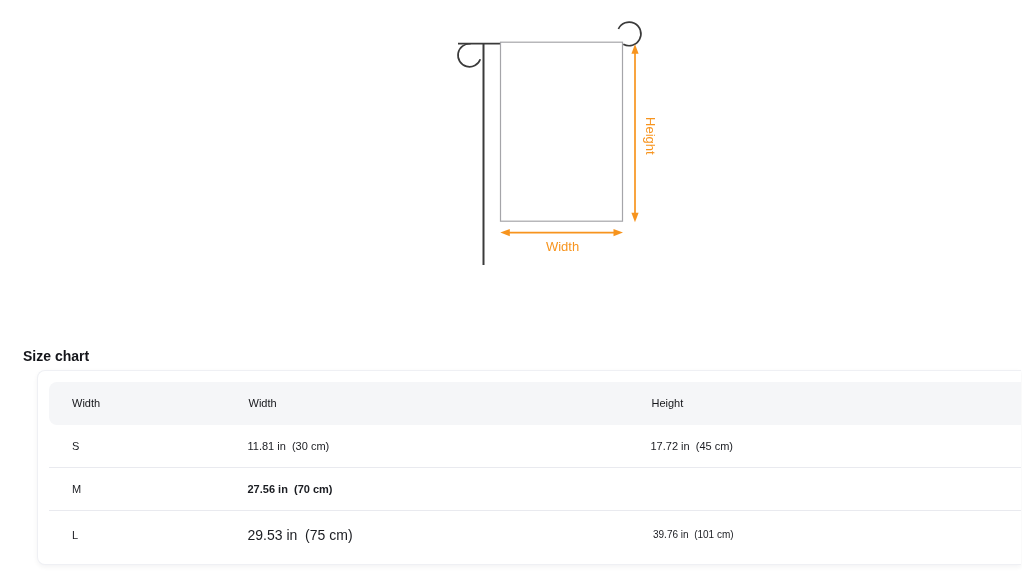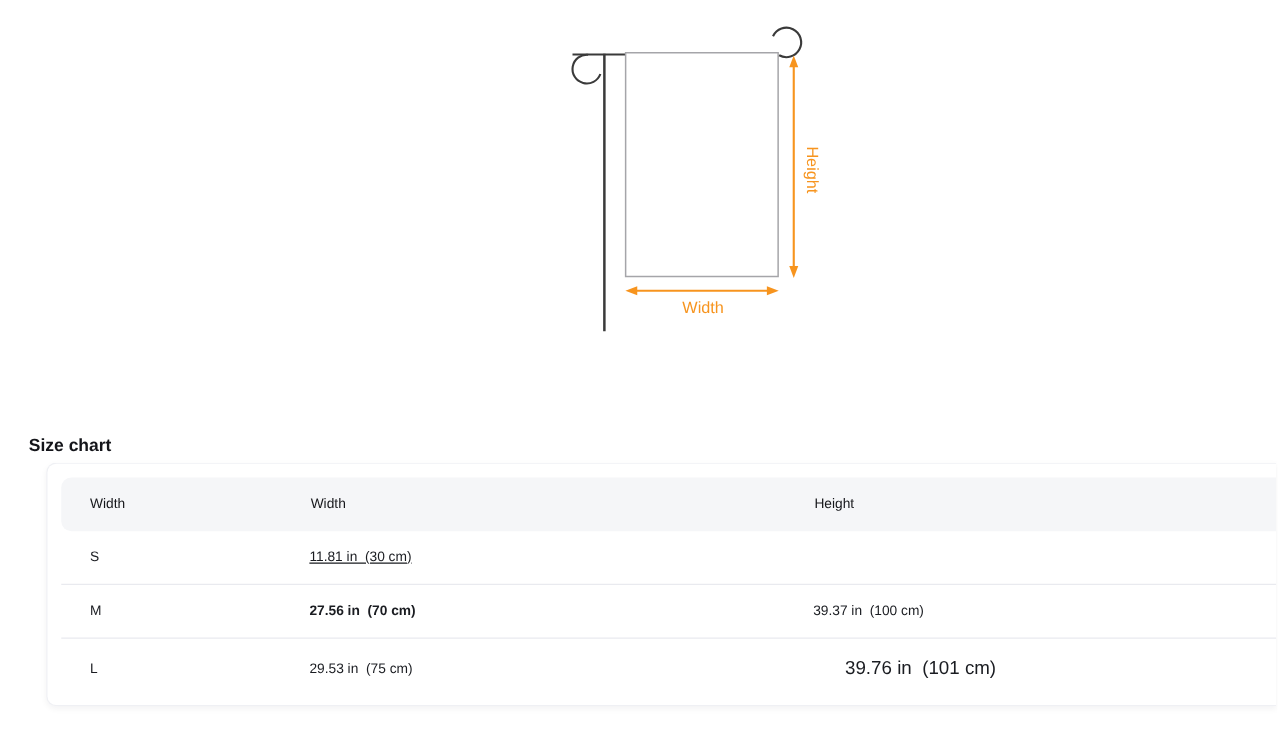--- a/index.html
+++ b/index.html
@@ -45,23 +45,23 @@
   <div class="abs" style="left:11px;top:11px;right:0;height:42.5px;background:#f5f6f8;border-radius:8px 0 0 8px;"></div>
 
   <div class="abs" style="left:34px;top:11px;height:42.5px;line-height:42.5px;font-size:11px;color:#15161a;">Width</div>
 
   <div class="abs" style="left:210.5px;top:11px;height:42.5px;line-height:42.5px;font-size:11px;color:#15161a;">Width</div>
 
   <div class="abs" style="left:613.5px;top:11px;height:42.5px;line-height:42.5px;font-size:11px;color:#15161a;">Height</div>
 
   <div class="abs" style="left:11px;top:53.5px;right:0;height:42px;border-bottom:1px solid #e9eaef;"></div>
   <div class="abs" style="left:34px;top:53.5px;height:42px;line-height:42px;font-size:11px;color:#1a1c21;">S</div>
-  <div class="abs" style="left:209.5px;top:53.5px;height:42px;line-height:42px;font-size:11px;color:#1a1c21;text-decoration:underline;">11.81 in&nbsp;&nbsp;(30 cm)</div>
+  <div class="abs" style="left:209.5px;top:53.5px;height:42px;line-height:42px;font-size:11px;color:#1a1c21;">11.81 in&nbsp;&nbsp;(30 cm)</div>
+  <div class="abs" style="left:612.5px;top:53.5px;height:42px;line-height:42px;font-size:11px;color:#1a1c21;">17.72 in&nbsp;&nbsp;(45 cm)</div>
 
   <div class="abs" style="left:11px;top:96.5px;right:0;height:42px;border-bottom:1px solid #e9eaef;"></div>
   <div class="abs" style="left:34px;top:96.5px;height:42px;line-height:42px;font-size:11px;color:#1a1c21;">M</div>
   <div class="abs" style="left:209.5px;top:96.5px;height:42px;line-height:42px;font-size:11px;color:#1a1c21;font-weight:bold;">27.56 in&nbsp;&nbsp;(70 cm)</div>
-  <div class="abs" style="left:612.5px;top:96.5px;height:42px;line-height:42px;font-size:11px;color:#1a1c21;">39.37 in&nbsp;&nbsp;(100 cm)</div>
 
   <div class="abs" style="left:34px;top:139.5px;height:48px;line-height:48px;font-size:11px;color:#1a1c21;">L</div>
-  <div class="abs" style="left:209.5px;top:139.5px;height:48px;line-height:48px;font-size:11px;color:#1a1c21;text-align:right;">29.53 in&nbsp;&nbsp;(75 cm)</div>
-  <div class="abs" style="left:638px;top:139.5px;height:48px;line-height:48px;font-size:15px;color:#1a1c21;">39.76 in&nbsp;&nbsp;(101 cm)</div>
+  <div class="abs" style="left:209.5px;top:139.5px;height:48px;line-height:48px;font-size:14px;color:#1a1c21;text-align:right;">29.53 in&nbsp;&nbsp;(75 cm)</div>
+  <div class="abs" style="left:615px;top:139.5px;height:48px;line-height:48px;font-size:10px;color:#1a1c21;">39.76 in&nbsp;&nbsp;(101 cm)</div>
 </div>
 
 </body></html>

